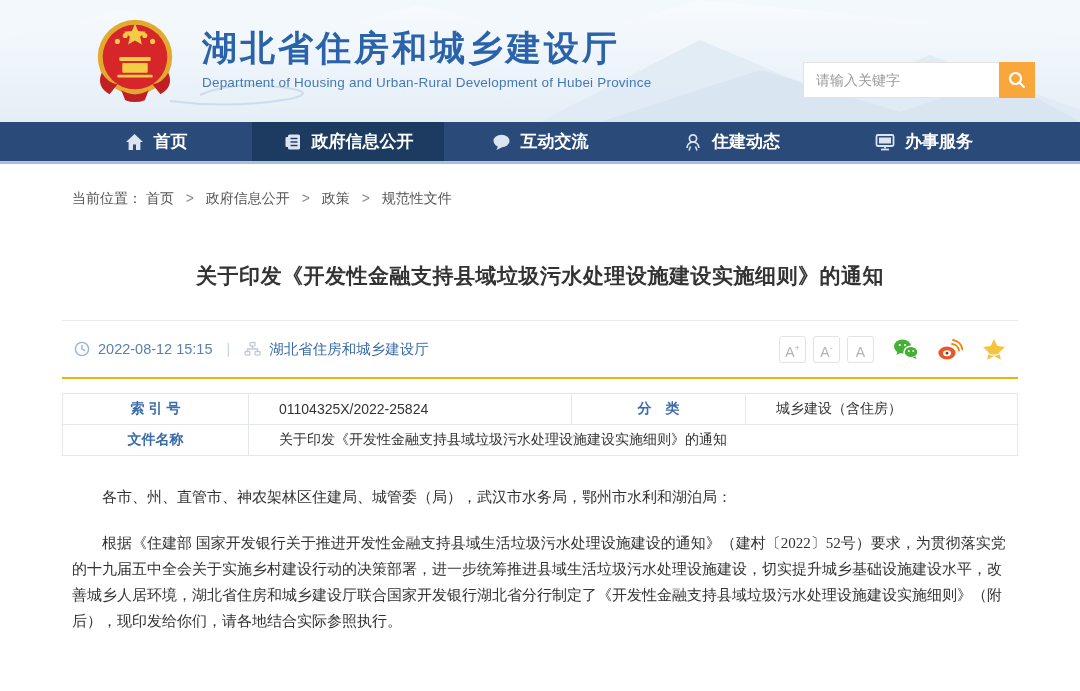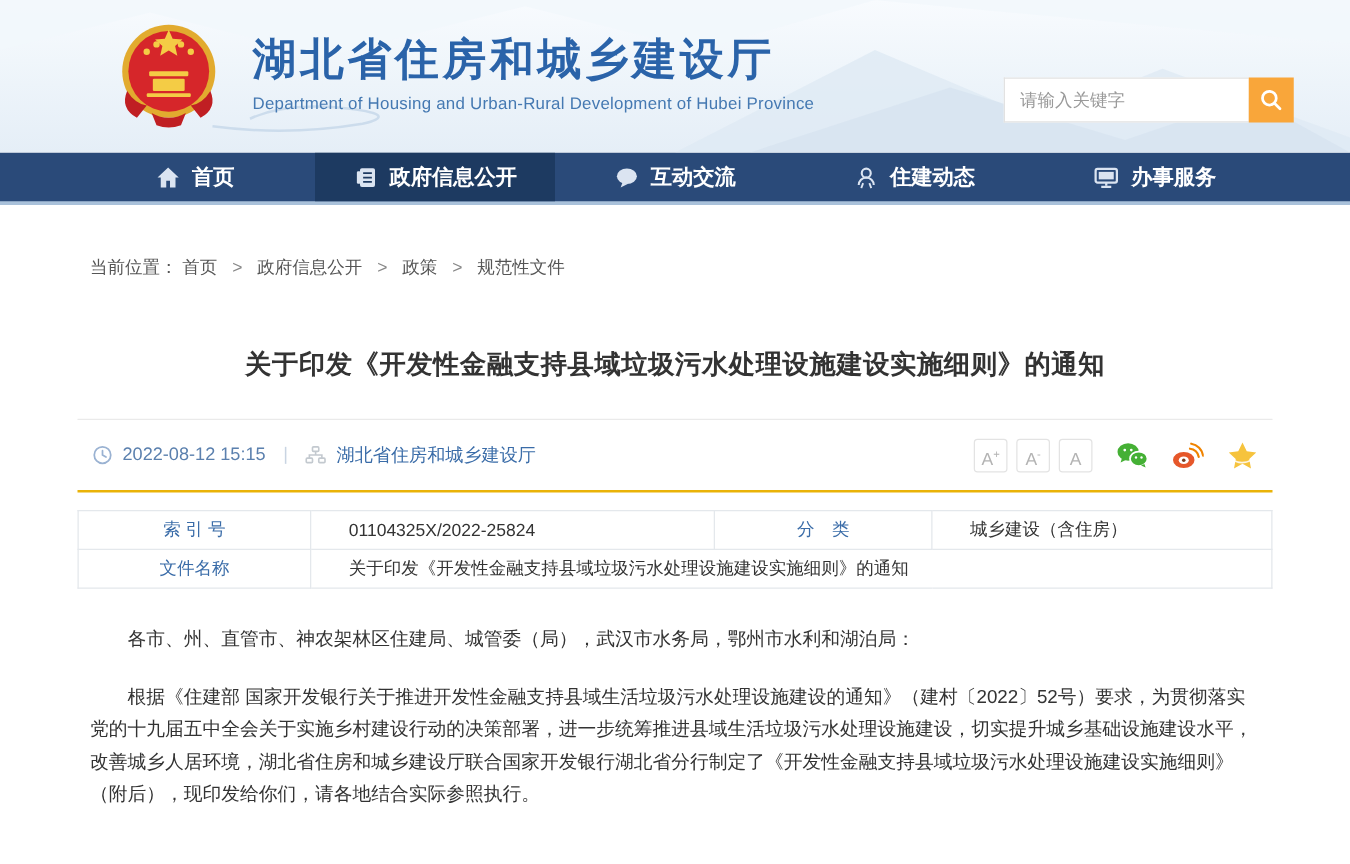--- a/index.html
+++ b/index.html
@@ -40,21 +40,21 @@
   }
   .nav-item {
     flex:1; display:flex; align-items:center; justify-content:center; gap:10px;
     color:#fff; font-size:17px; font-weight:bold; cursor:pointer; white-space:nowrap;
   }
   .nav-item.active { background:#1d3a61; }
   .nav-item svg { display:block; }
 
   
   .breadcrumb {
-    margin:15px 62px; padding:26px 10px 10px; font-size:14px; color:#555;
+    margin:0 62px; padding:26px 10px 10px; font-size:14px; color:#555;
   }
   .breadcrumb .crumb { color:#555; cursor:pointer; }
   .breadcrumb .sep { color:#888; margin:0 8px; }
 
   
   .article-title {
     text-align:center; font-size:21px; font-weight:600; color:#333;
     margin:44px 72px 0; letter-spacing:.5px;
   }
   .meta-section { margin:30px 62px 0; border-top:1px solid #eaeaea; border-bottom:2px solid #eab308; }
@@ -70,26 +70,26 @@
     padding:3px 4px; margin-left:7px; cursor:pointer; font-family:inherit; line-height:1;
   }
   .font-btn sup { font-size:9px; line-height:1; transform:translateY(-6px); }
   .share-icon { margin-left:19px; cursor:pointer; display:flex; align-items:center; }
 
   
   .info-table {
     width:956px; margin:14px auto 0; border-collapse:collapse; font-size:14px; table-layout:fixed;
   }
   .info-table td { border:1px solid #e4e8ec; height:31px; padding:2px 30px; background:#fff; }
-  .info-table td.lbl { color:#3a6ca8; text-align:center; padding:2px 6px; }
+  .info-table td.lbl { color:#3a6ca8; text-align:center; padding:2px 6px;font-weight:bold; }
   .col0 { width:186px; } .col1 { width:323px; } .col2 { width:174px; }
 
   
   .body-text { margin:28px 72px 0; font-size:15px; line-height:26px; color:#333; }
-  .body-text p { text-indent:2em; }
+  .body-text p { text-indent:2em;font-family:Liberation Serif, serif; }
   .body-text p + p { margin-top:20px; }
 </style>
 </head>
 <body>
 
 <div class="header">
   <svg class="header-decor" viewBox="0 0 1080 122" preserveAspectRatio="none">
     <polygon points="540,122 700,40 830,95 930,55 1080,110 1080,122" fill="#dfeaf4" opacity="0.8"></polygon>
     <polygon points="600,122 760,70 900,112 1000,78 1080,122" fill="#d5e3f0" opacity="0.7"></polygon>
     <polygon points="0,40 120,10 260,45 420,5 560,40 700,0 1080,35 1080,0 0,0" fill="#f2f7fc" opacity="0.9"></polygon>

